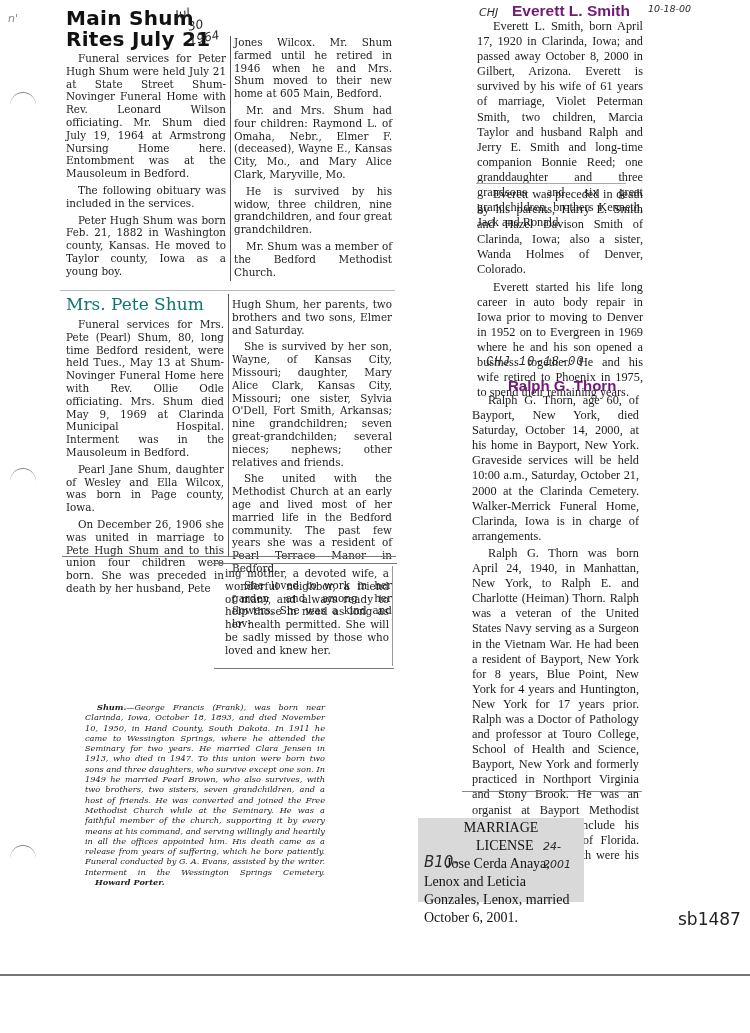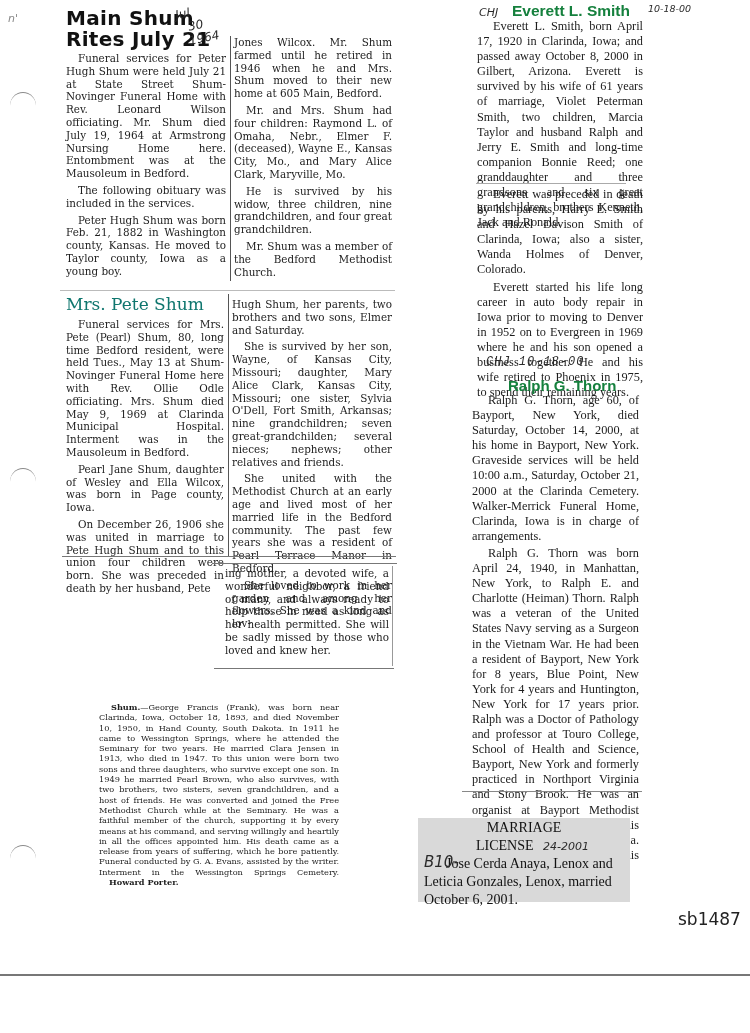--- a/index.html
+++ b/index.html
@@ -17,21 +17,21 @@
   .vrule { position:absolute; width:0; border-left:1px solid #555; }
   .hrule { position:absolute; height:0; border-top:1px solid #777; }
 
   
   .title1 { font-family:"DejaVu Sans", sans-serif; font-weight:bold; font-size:20px; line-height:21px; letter-spacing:0.3px; color:#111; }
   .title2 { font-family:"DejaVu Serif", serif; font-weight:normal; font-size:17px; line-height:20px; color:#0f766e; }
   .tiny { font-family:"DejaVu Serif", serif; font-size:8.2px; line-height:10.3px; text-align:justify; }
   .tiny p { margin:0; text-indent:12px; }
   .modern { font-family:"Liberation Serif", serif; font-size:12.3px; line-height:15.1px; text-align:justify; }
   .modern p { margin:0 0 2px 0; text-indent:16px; }
-  .modern-h { font-family:"Liberation Sans", sans-serif; font-weight:bold; font-size:15px; color:#15803d; }
+  .modern-h { font-family:"Liberation Sans", sans-serif; font-weight:bold; font-size:15px; color:#701a75; }
   .marriage { background:#d9d9d9; font-family:"Liberation Serif", serif; font-size:14px; line-height:18px; color:#111; }
 </style>
 </head>
 <body>
 
 <div class="abs hand" style="left:8px;top:12px;font-size:11px;color:#888;">n'</div>
 <div class="hole" style="top:92px;"></div>
 <div class="hole" style="top:468px;"></div>
 <div class="hole" style="top:845px;"></div>
 
@@ -77,21 +77,21 @@
   <div class="hrule" style="left:62px;top:556px;width:334px;"></div>
   <div class="hrule" style="left:212px;top:563px;width:185px;"></div>
   <div class="abs col-text" style="left:225px;top:567px;width:164px;">
     <p class="noindent">ing mother, a devoted wife, a wonderful neighbor, a friend of many, and always ready to help those in need as long as her health permitted. She will be sadly missed by those who loved and knew her.</p>
   </div>
   <div class="vrule" style="left:392px;top:566px;height:100px;border-color:#999;"></div>
   <div class="hrule" style="left:214px;top:668px;width:180px;"></div>
 </section>
 
 <section>
-  <div class="abs tiny" style="left:99px;top:702px;width:240px;">
+  <div class="abs tiny" style="left:85px;top:702px;width:240px;font-style:italic;">
     <p><b>Shum.</b><span>—George Francis (Frank), was born near Clarinda, Iowa, October 18, 1893, and died November 10, 1950, in Hand County, South Dakota. In 1911 he came to Wessington Springs, where he attended the Seminary for two years. He married Clara Jensen in 1913, who died in 1947. To this union were born two sons and three daughters, who survive except one son. In 1949 he married Pearl Brown, who also survives, with two brothers, two sisters, seven grandchildren, and a host of friends. He was converted and joined the Free Methodist Church while at the Seminary. He was a faithful member of the church, supporting it by every means at his command, and serving willingly and heartily in all the offices appointed him. His death came as a release from years of suffering, which he bore patiently. Funeral conducted by G. A. Evans, assisted by the writer. Interment in the Wessington Springs Cemetery.</span> <b style="margin-left:10px">Howard Porter.</b></p>
   </div>
 </section>
 
 <section>
   <div class="abs hand" style="left:479px;top:6px;font-size:11px;">CHJ</div>
   <div class="abs modern-h" style="left:512px;top:2px;font-size:15.5px;">Everett L. Smith</div>
   <div class="abs hand" style="left:648px;top:3px;font-size:9.5px;">10-18-00</div>
   <div class="abs modern" style="left:477px;top:19px;width:166px;">
     <p>Everett L. Smith, born April 17, 1920 in Clarinda, Iowa; and passed away October 8, 2000 in Gilbert, Arizona. Everett is survived by his wife of 61 years of marriage, Violet Peterman Smith, two children, Marcia Taylor and husband Ralph and Jerry E. Smith and long-time companion Bonnie Reed; one granddaughter and three grandsons and six great grandchildren, brothers Kenneth, Jack and Ronald.</p>
@@ -106,21 +106,21 @@
 
 <section>
   <div class="abs modern-h" style="left:508px;top:377px;">Ralph G. Thorn</div>
   <div class="abs modern" style="left:472px;top:393px;width:167px;">
     <p>Ralph G. Thorn, age 60, of Bayport, New York, died Saturday, October 14, 2000, at his home in Bayport, New York. Graveside services will be held 10:00 a.m., Saturday, October 21, 2000 at the Clarinda Cemetery. Walker-Merrick Funeral Home, Clarinda, Iowa is in charge of arrangements.</p>
     <p>Ralph G. Thorn was born April 24, 1940, in Manhattan, New York, to Ralph E. and Charlotte (Heiman) Thorn. Ralph was a veteran of the United States Navy serving as a Surgeon in the Vietnam War. He had been a resident of Bayport, New York for 8 years, Blue Point, New York for 4 years and Huntington, New York for 17 years prior. Ralph was a Doctor of Pathology and professor at Touro College, School of Health and Science, Bayport, New York and formerly practiced in Northport Virginia and Stony Brook. He was an organist at Bayport Methodist Church. Survivors include his brother Dale Thorn of Florida. Preceding him in death were his parents.</p>
   </div>
   <div class="hrule" style="left:462px;top:791px;width:180px;border-color:#888;"></div>
 </section>
 
-<section class="abs marriage" style="left:418px;top:818px;width:212px;height:84px;">
+<section class="abs marriage" style="left:418px;top:818px;width:166px;height:84px;">
   <div style="text-align:center;margin-top:1px;">MARRIAGE</div>
   <div style="position:relative;height:18px;">
     <span class="hand" style="position:absolute;left:6px;top:16px;font-size:15px;">B10-</span>
     <span style="position:absolute;left:58px;top:0;">LICENSE</span>
     <span class="hand" style="position:absolute;left:125px;top:1px;font-size:11px;">24-2001</span>
   </div>
   <div style="padding:0 4px 0 6px;text-indent:22px;">Jose Cerda Anaya, Lenox and Leticia Gonzales, Lenox, married October 6, 2001.</div>
 </section>
 
 <div class="abs hand" style="left:678px;top:909px;font-size:17px;font-style:normal;color:#222;">sb1487</div>

